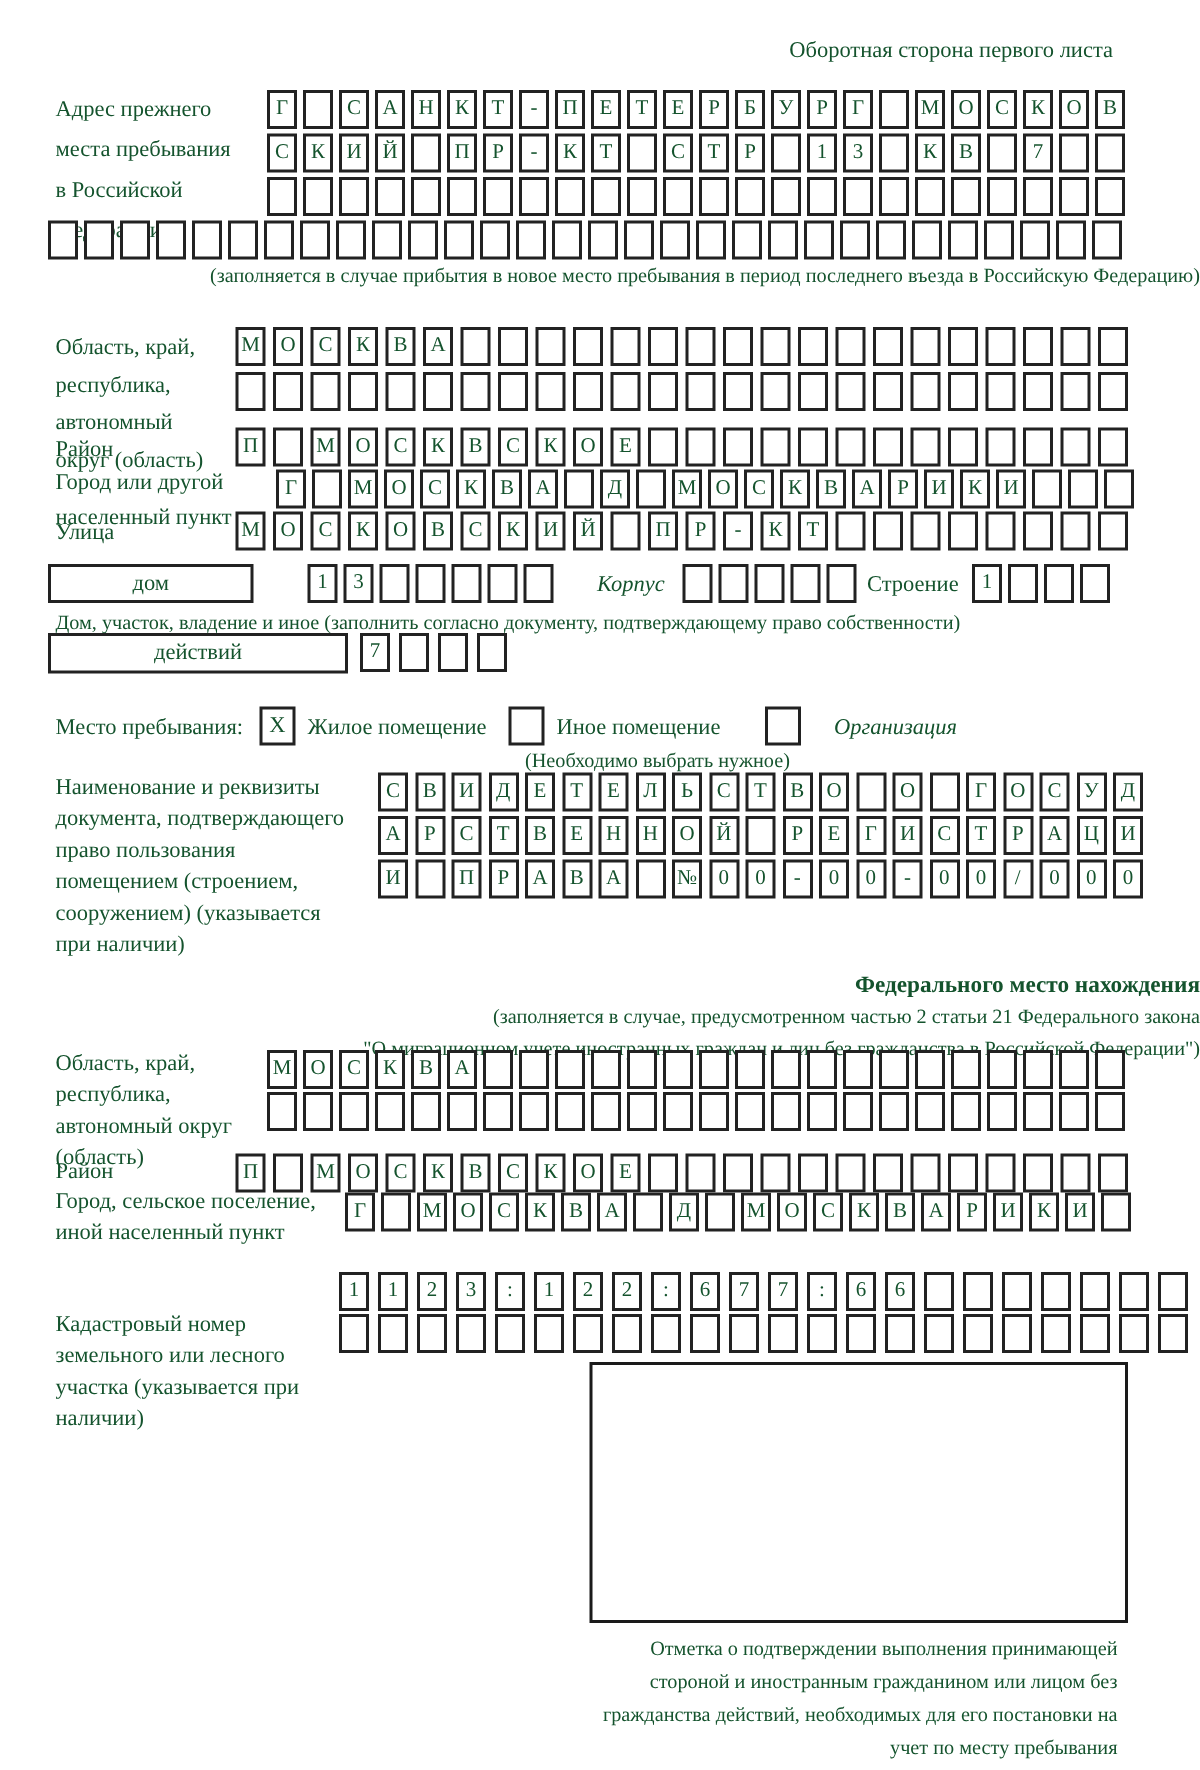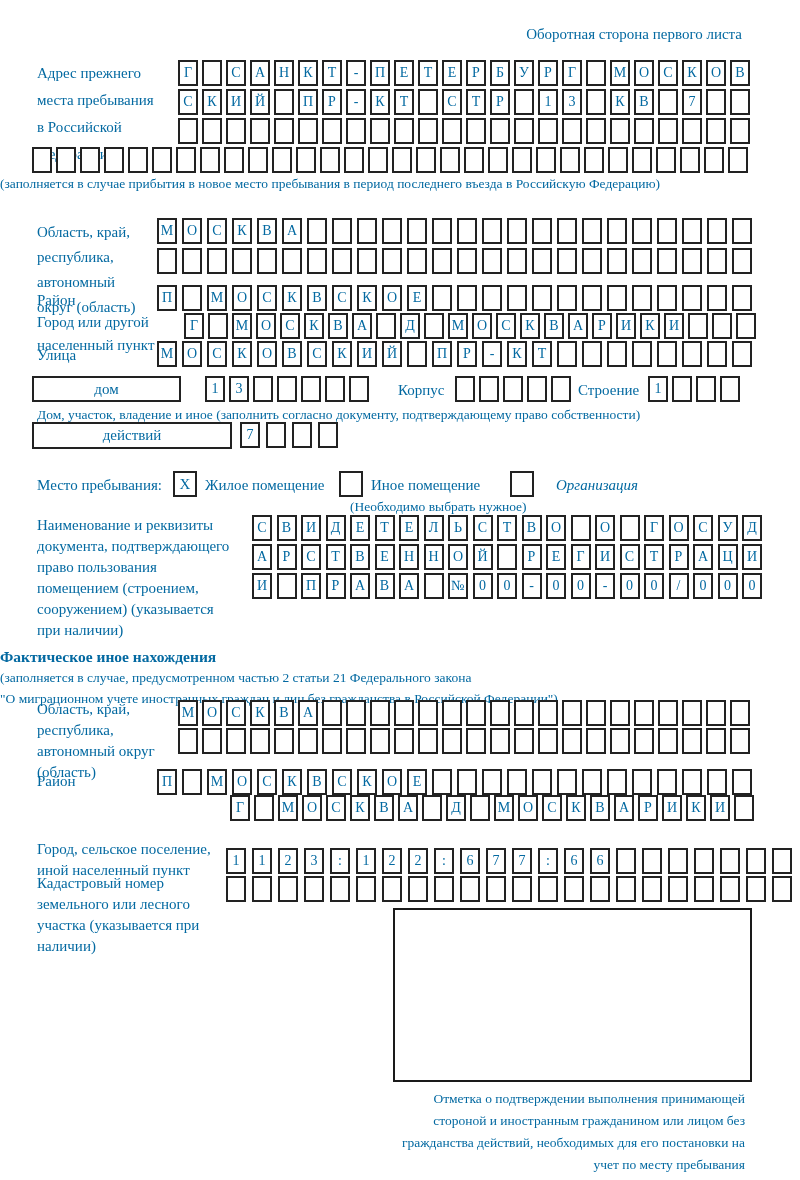--- a/index.html
+++ b/index.html
@@ -1,22 +1,22 @@
 <!DOCTYPE html>
 <html><head>
 <meta charset="utf-8">
 <style>
   html,body{margin:0;padding:0;background:#fff;}
   #page{position:relative;width:800px;height:1180px;background:#fff;
-        font-family:"Liberation Serif","DejaVu Serif",serif;color:#0369a1;overflow:hidden;}
+        font-family:"Liberation Serif","DejaVu Serif",serif;color:#14532d;overflow:hidden;}
   .abs{position:absolute;}
   .lbl{font-size:15px;line-height:25px;}
   .lbl-tight{font-size:15px;line-height:21px;}
   .note{font-size:13.5px;}
-  .center{left:0;width:800px;text-align:left;}
+  .center{left:0;width:800px;text-align:right;}
   .title{font-size:15.5px;font-weight:bold;}
   .crow{position:absolute;display:flex;}
   .cb{box-sizing:border-box;flex:none;width:20px;height:26px;border:2px solid #222;
       display:inline-flex;align-items:center;justify-content:center;
       font-size:14px;background:#fff;}
   .g4 .cb{margin-right:4px;}
   .g45 .cb{margin-right:4.5px;}
   .g5 .cb{margin-right:5px;}
   .g6 .cb{margin-right:6px;}
   .wbox{position:absolute;box-sizing:border-box;border:2px solid #222;
@@ -276,31 +276,31 @@
       <span class="cb"></span>
       <span class="cb"></span>
       <span class="cb"></span>
       <span class="cb"></span>
       <span class="cb"></span>
       <span class="cb"></span>
       <span class="cb"></span>
       <span class="cb"></span>
     </div>
 
-  <div class="wbox" style="left:32px;top:376px;width:149px;height:26px;">дом</div>
+  <div class="wbox" style="left:32px;top:376px;width:137px;height:26px;">дом</div>
   <div class="crow g4" style="left:205px;top:376px;">
       <span class="cb">1</span>
       <span class="cb">3</span>
       <span class="cb"></span>
       <span class="cb"></span>
       <span class="cb"></span>
       <span class="cb"></span>
       <span class="cb"></span>
     </div>
-  <div class="abs lbl" style="left:398px;top:378px;">Корпус</div>
+  <div class="abs lbl" style="left:398px;top:378px;font-style:italic;">Корпус</div>
   <div class="crow g4" style="left:455px;top:376px;">
       <span class="cb"></span>
       <span class="cb"></span>
       <span class="cb"></span>
       <span class="cb"></span>
       <span class="cb"></span>
     </div>
   <div class="abs lbl" style="left:578px;top:378px;">Строение</div>
   <div class="crow g4" style="left:648px;top:376px;">
       <span class="cb">1</span>
@@ -397,21 +397,21 @@
       <span class="cb">0</span>
       <span class="cb">-</span>
       <span class="cb">0</span>
       <span class="cb">0</span>
       <span class="cb">/</span>
       <span class="cb">0</span>
       <span class="cb">0</span>
       <span class="cb">0</span>
     </div>
 
-  <div class="abs title center" style="top:648px;">Фактическое иное нахождения</div>
+  <div class="abs title center" style="top:648px;">Федерального место нахождения</div>
   <div class="abs note center" style="top:670px;">(заполняется в случае, предусмотренном частью 2 статьи 21 Федерального закона</div>
   <div class="abs note center" style="top:691px;">"О миграционном учете иностранных граждан и лиц без гражданства в Российской Федерации")</div>
 
   <div class="abs lbl-tight" style="left:37px;top:699px;width:125px;">Область, край, республика, автономный округ (область)</div>
   <div class="crow g4" style="left:178px;top:700px;">
       <span class="cb">М</span>
       <span class="cb">О</span>
       <span class="cb">С</span>
       <span class="cb">К</span>
       <span class="cb">В</span>
@@ -483,21 +483,21 @@
       <span class="cb"></span>
       <span class="cb"></span>
       <span class="cb"></span>
       <span class="cb"></span>
       <span class="cb"></span>
       <span class="cb"></span>
       <span class="cb"></span>
       <span class="cb"></span>
     </div>
 
-  <div class="abs lbl-tight" style="left:37px;top:791px;width:195px;margin-top:48px;">Город, сельское поселение, иной населенный пункт</div>
+  <div class="abs lbl-tight" style="left:37px;top:791px;width:195px;">Город, сельское поселение, иной населенный пункт</div>
   <div class="crow g4" style="left:230px;top:795px;">
       <span class="cb">Г</span>
       <span class="cb"></span>
       <span class="cb">М</span>
       <span class="cb">О</span>
       <span class="cb">С</span>
       <span class="cb">К</span>
       <span class="cb">В</span>
       <span class="cb">А</span>
       <span class="cb"></span>

